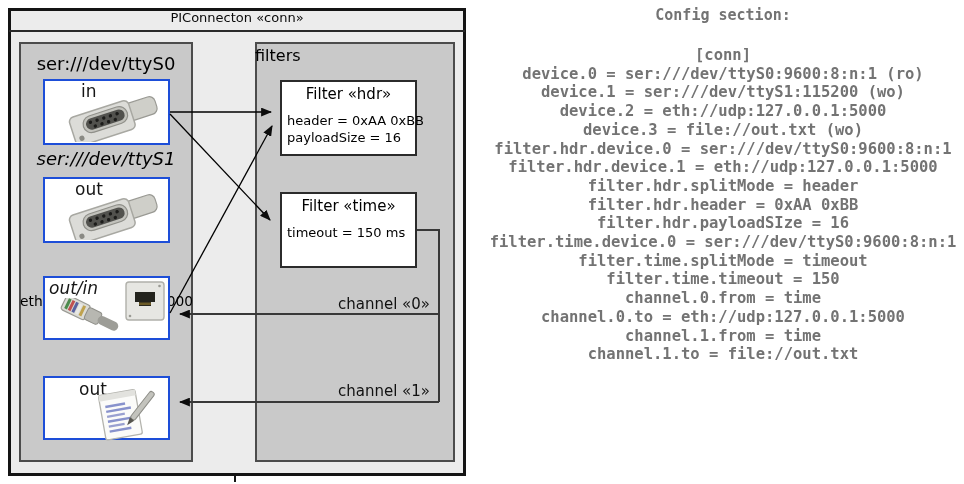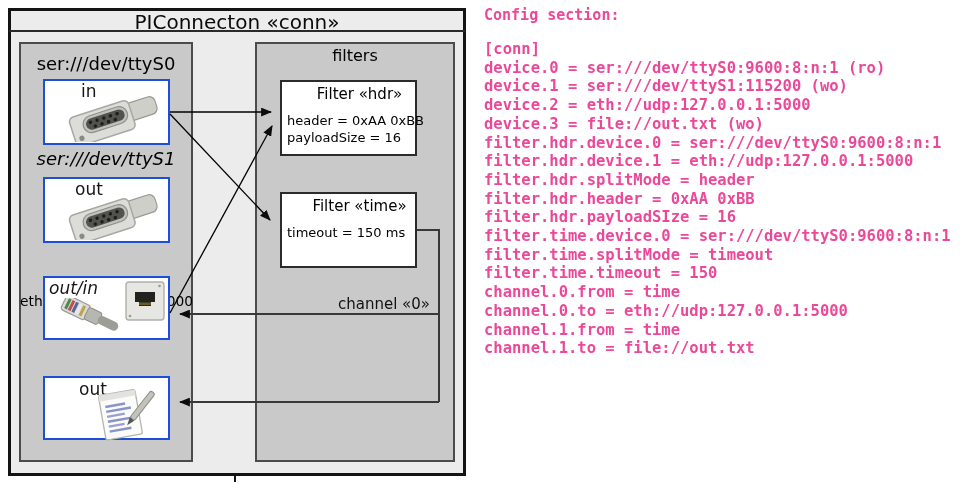--- a/index.html
+++ b/index.html
@@ -4,48 +4,48 @@
 <style>
   html,body {margin:0; padding:0; background:#ffffff;}
   .stage {position:relative; width:964px; height:484px; background:#ffffff; overflow:hidden;
           font-family:"DejaVu Sans","Liberation Sans",sans-serif; color:#000;}
   .abs {position:absolute;}
 
   
   .outer-box {position:absolute; left:8px; top:8px; width:458px; height:468px;
               background:#ececec; border:3px solid #141414; box-sizing:border-box;}
   .diagram-title {position:absolute; left:8px; top:10px; width:458px; text-align:center;
-                  font-size:20px; color:#0a0a0a;}
+                  font-size:13px; color:#0a0a0a;}
   .title-sep {position:absolute; left:9px; top:30px; width:456px; height:2px; background:#2a2a2a;}
 
   .panel {position:absolute; background:#c9c9c9; border:2px solid #4c4c4c; box-sizing:border-box;}
   .devices-panel {left:19px; top:42px; width:174px; height:420px;}
   .filters-panel {left:255px; top:42px; width:200px; height:420px;}
-  .panel-title {position:absolute; left:255px; top:46px; width:200px; text-align:center; font-size:16px;}
+  .panel-title {position:absolute; left:255px; top:46px; width:200px; text-align:left; font-size:16px;}
 
   .uri {position:absolute; left:20px; width:172px; text-align:center; font-size:18px; color:#000; white-space:nowrap;}
   .uri.small {font-size:13.8px;margin-top:40px;}
   .dev-box {position:absolute; left:43px; width:127px; background:#ffffff;
             border:2px solid #1d4ed8; box-sizing:border-box;}
   .io {position:absolute; font-size:17px; color:#161616; line-height:19px;}
 
   .filter-box {position:absolute; left:280px; width:137px; height:76px; background:#ffffff;
                border:2px solid #2b2b2b; box-sizing:border-box;}
-  .filter-title {position:absolute; left:0; top:3px; width:100%; text-align:center; font-size:15px;margin-left:11px;}
+  .filter-title {position:absolute; left:0; top:3px; width:100%; text-align:center; font-size:15px;}
   .filter-props {position:absolute; left:5px; top:30px; font-size:13px; line-height:17px; white-space:nowrap;}
 
   .channel-label {position:absolute; left:280px; width:150px; text-align:right; font-size:15px; color:#111;}
 
   .wires {position:absolute; left:0; top:0; width:480px; height:484px; pointer-events:none;}
 
   
   .config {position:absolute; left:484px; top:6px; width:478px;
-           font-family:"DejaVu Sans Mono","Liberation Mono",monospace; font-weight:bold; color:#ec4899;}
+           font-family:"DejaVu Sans Mono","Liberation Mono",monospace; font-weight:bold; color:#737373;text-align:center;}
   .config-heading {font-size:15px;}
-  #config-lines {margin-top:16px; font-size:15.5px; line-height:18.7px; white-space:pre;}
+  #config-lines {margin-top:22px; font-size:15.5px; line-height:18.7px; white-space:pre;}
   .config-line {white-space:pre;}
 </style>
 </head>
 <body>
 
 <div class="stage">
 
   <div class="abs" style="left:0;top:0;width:480px;height:484px;">
 
     <div class="outer-box"></div>
@@ -154,20 +154,21 @@
       </div>
     </div>
     <div class="filter-box" style="top:192px;">
       <div class="filter-title">Filter «time»</div>
       <div class="filter-props">
         <div>timeout = 150 ms</div>
       </div>
     </div>
 
     <div class="channel-label" style="top:295px;">channel «0»</div>
+    <div class="channel-label" style="top:382px;">channel «1»</div>
 
     <svg class="wires" viewBox="0 0 480 484">
       <defs>
         <marker id="arr" viewBox="0 0 10 8" refX="9" refY="4" markerWidth="11" markerHeight="9" markerUnits="userSpaceOnUse" orient="auto">
           <path d="M0,0 L10,4 L0,8 z" fill="#0c0c0c"></path>
         </marker>
       </defs>
       <line x1="170" y1="112" x2="271" y2="112" stroke="#000" stroke-width="1.3" marker-end="url(#arr)"></line>
       <line x1="170" y1="114" x2="270" y2="220" stroke="#000" stroke-width="1.3" marker-end="url(#arr)"></line>
       <line x1="170" y1="313" x2="272" y2="126" stroke="#000" stroke-width="1.3" marker-end="url(#arr)"></line>

